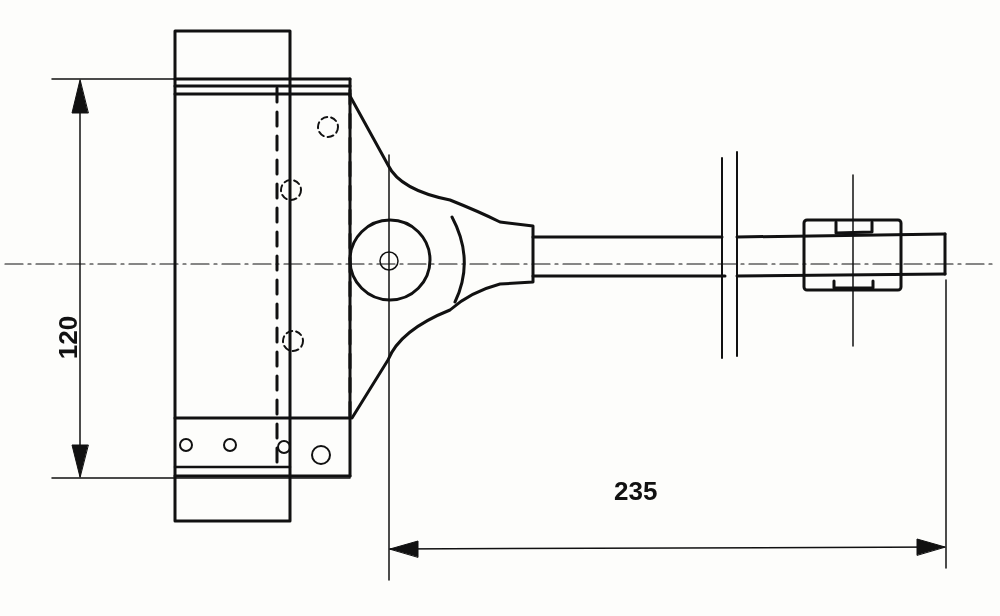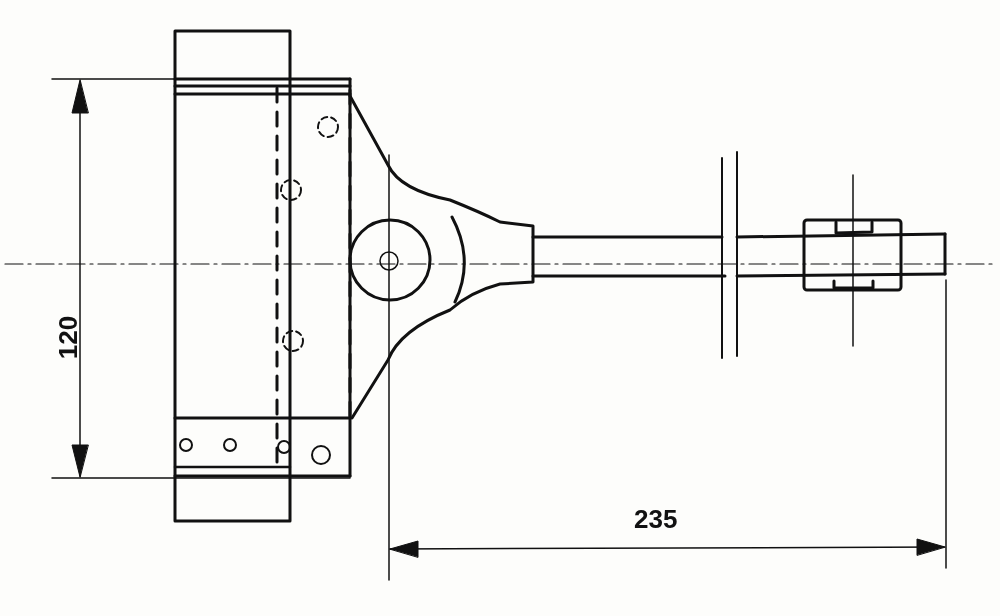--- a/index.html
+++ b/index.html
@@ -1,20 +1,20 @@
 <!DOCTYPE html>
 <html><head>
 <meta charset="utf-8">
 <style>
   html, body { margin:0; padding:0; background:#fdfdfb; }
   #canvas { position:relative; width:1000px; height:616px; overflow:hidden; background:#fdfdfb; }
   svg { position:absolute; left:0; top:0; }
   .dim-label { position:absolute; font-family:"Liberation Sans", sans-serif; font-weight:bold; font-size:26px; color:#111; }
   #dim-120 { left:38px; top:322px; transform:rotate(-90deg); transform-origin:center; width:60px; text-align:center; }
-  #dim-235 { left:614px; top:504px;margin-left:20px; }
+  #dim-235 { left:614px; top:476px; }
 </style>
 </head>
 <body>
 
 <div id="canvas">
   <svg width="1000" height="616" viewBox="0 0 1000 616" fill="none" stroke="#111" stroke-linecap="round" stroke-linejoin="round">
 
     <line x1="5" y1="264" x2="995" y2="264" stroke-width="1.2" stroke-dasharray="18,5,3,5"></line>
 
     <g stroke-width="3">

